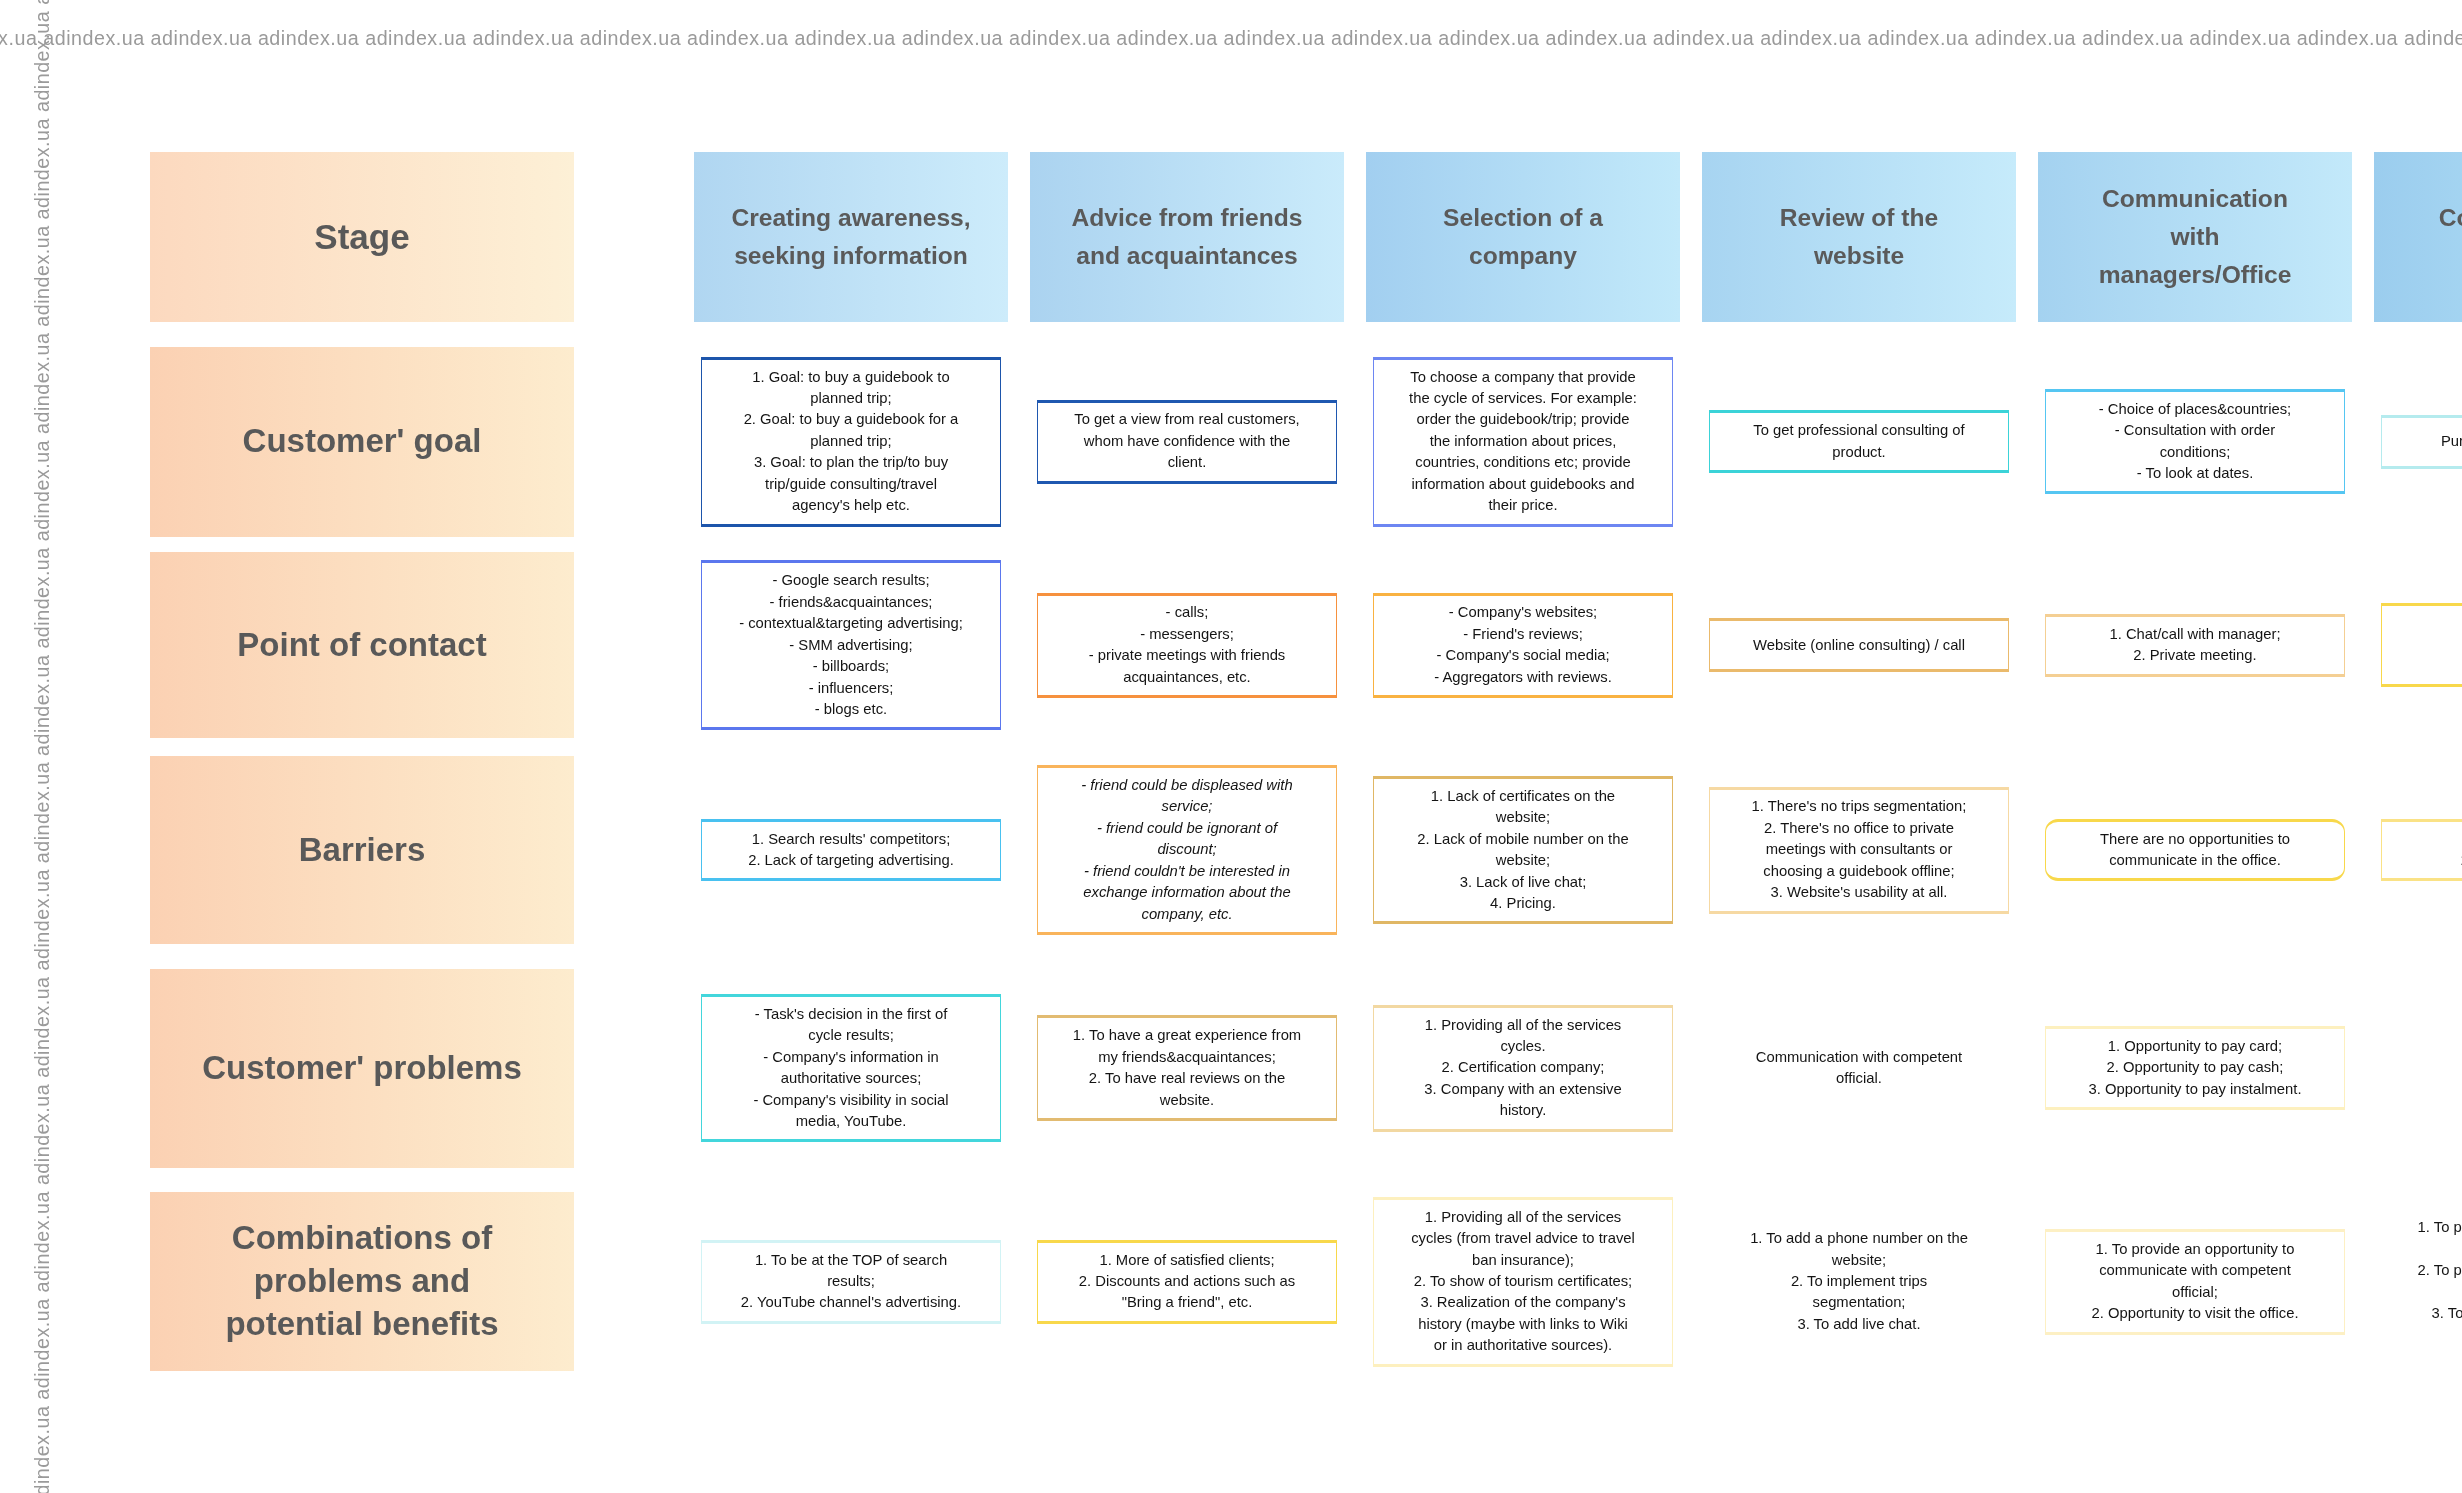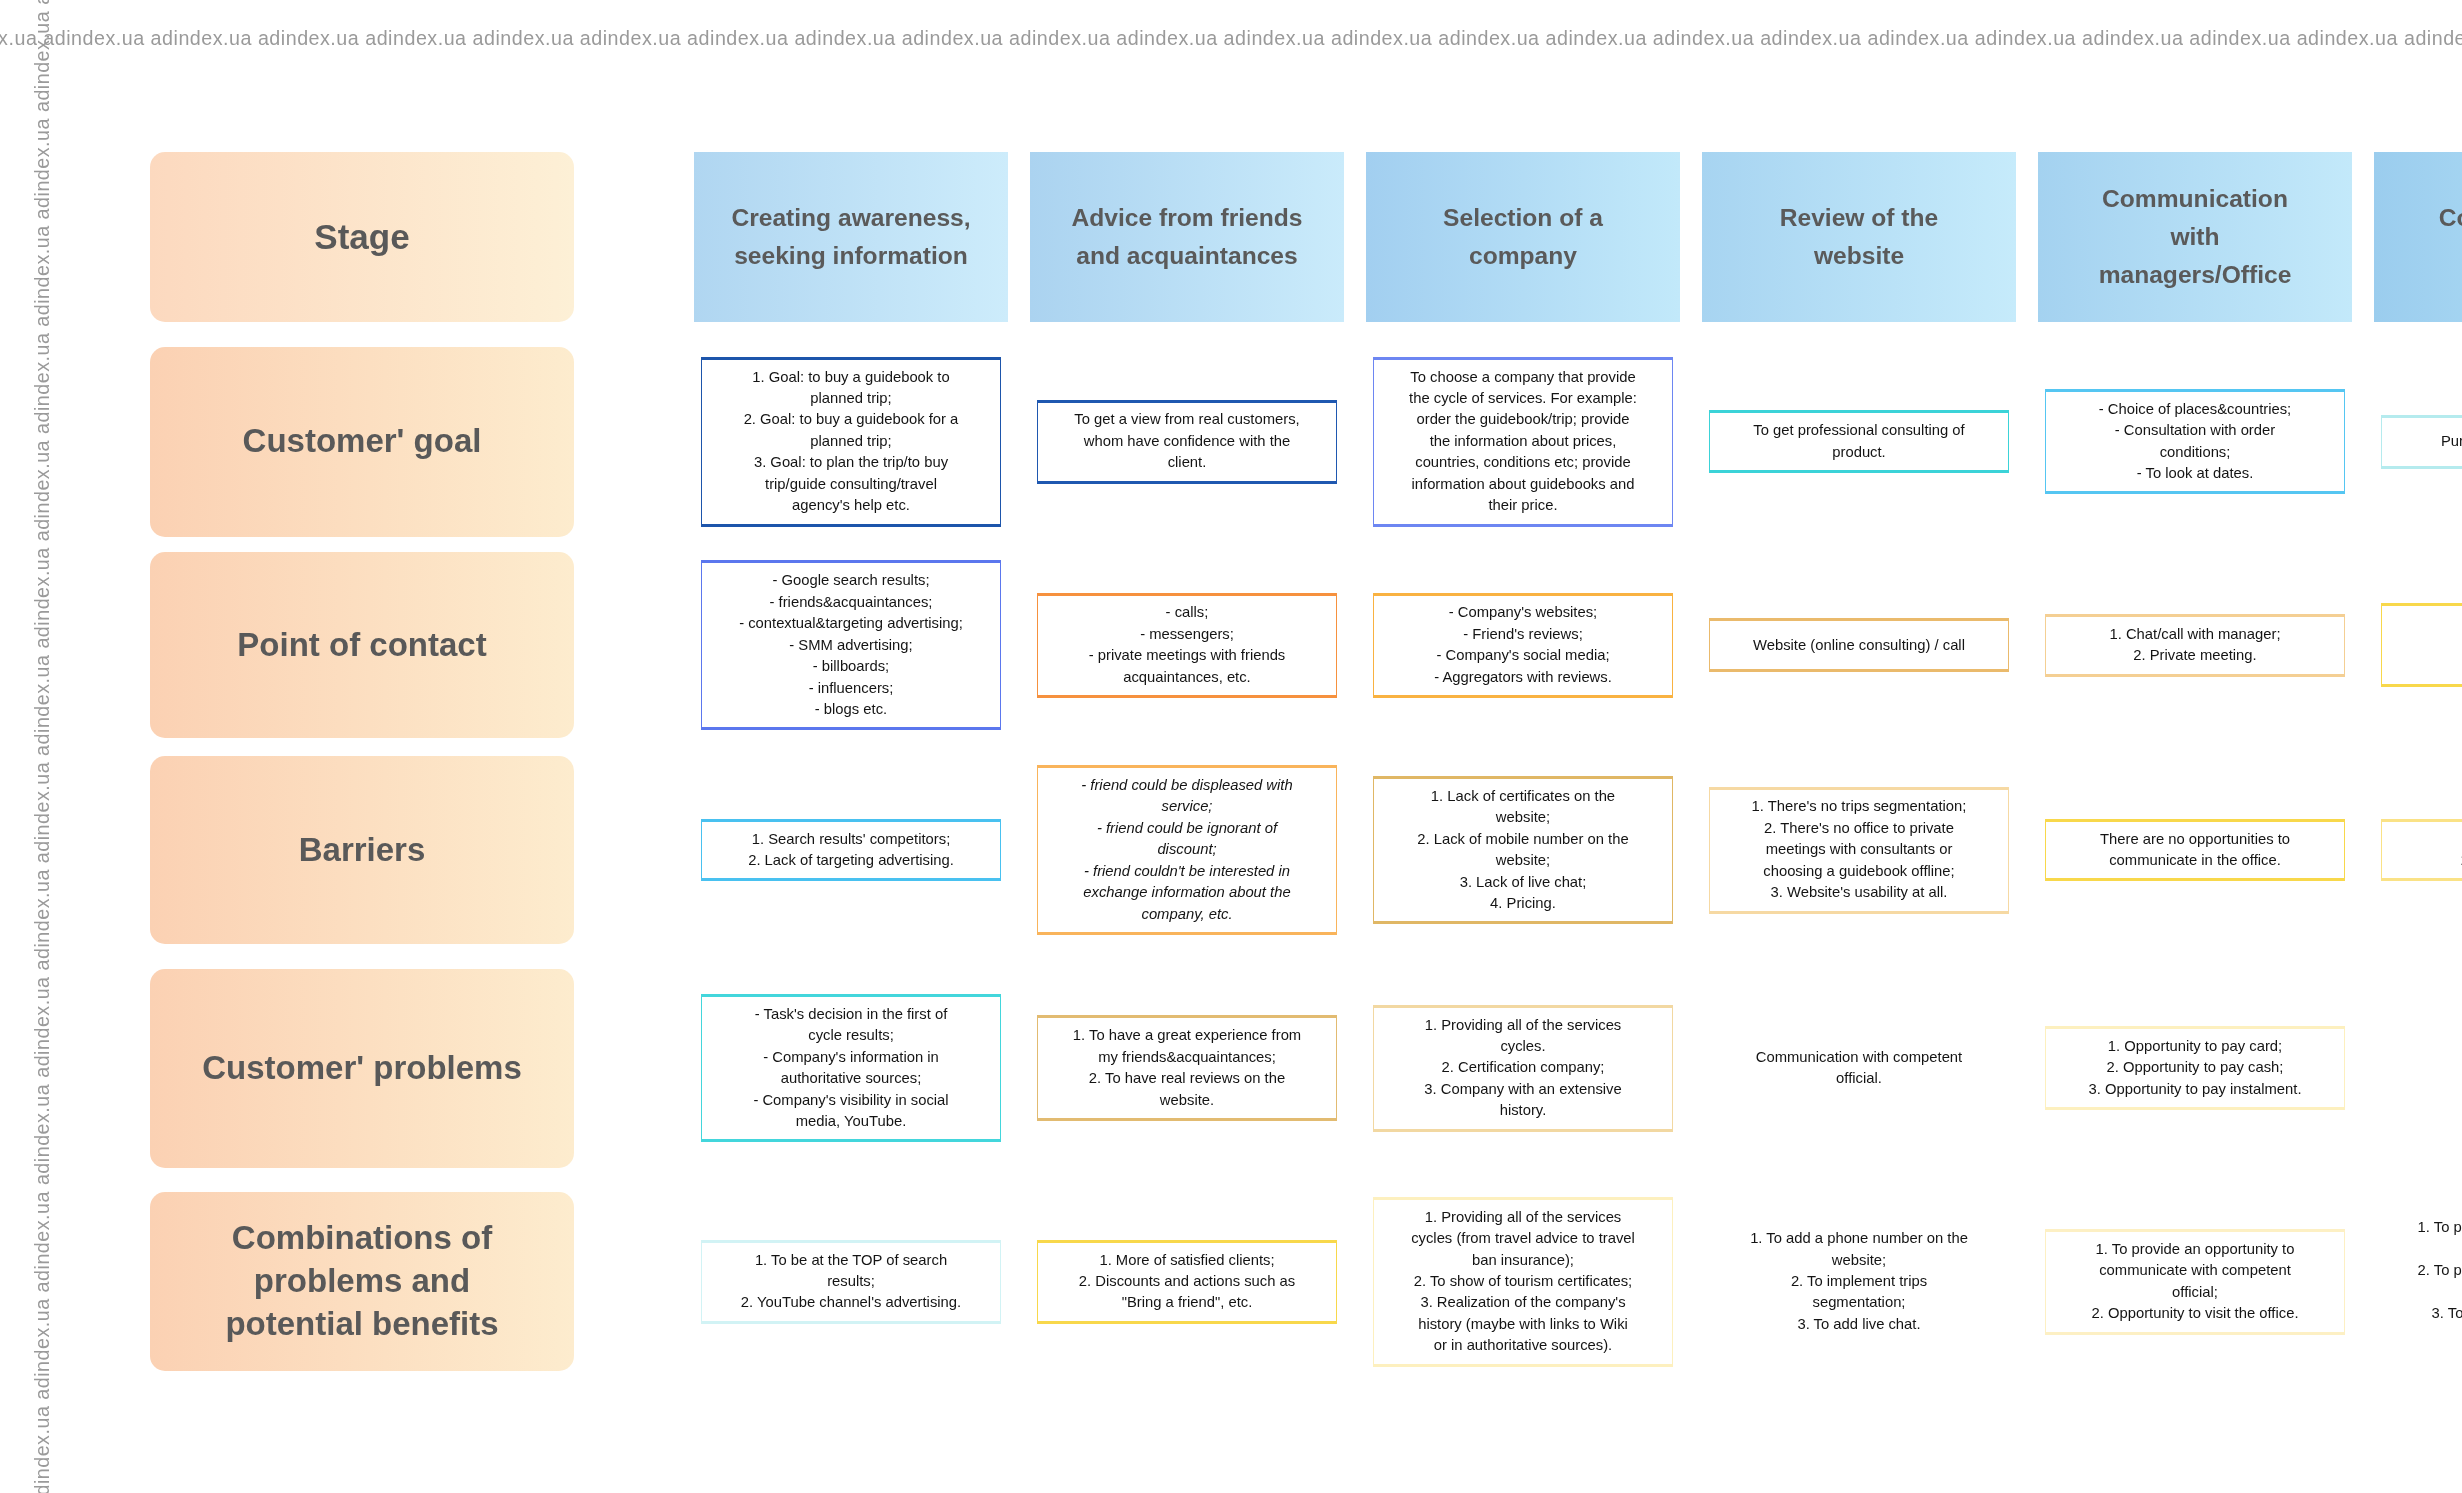--- a/index.html
+++ b/index.html
@@ -9,21 +9,21 @@
   
   .wm{position:absolute;color:#9a9a9a;font-size:19.7px;line-height:1;white-space:nowrap;letter-spacing:0.5px;}
   .wm-top{left:-64px;top:28.6px;width:3644px;overflow:hidden;}
   .wm-left{left:33px;top:1507px;width:1546px;overflow:hidden;transform-origin:0 0;transform:rotate(-90deg);}
 
   
   .board{position:absolute;left:150px;top:152px;}
   .row{display:flex;align-items:center;}
   .label-cell{flex:none;width:424px;margin-right:120px;height:100%;display:flex;align-items:center;justify-content:center;
               background:linear-gradient(90deg,#fbd1b3,#fdecce);color:#595959;font-weight:700;font-size:33px;
-              text-align:center;line-height:1.3;white-space:pre-line;border-radius:15px;}
+              text-align:center;line-height:1.3;white-space:pre-line;}
   .cell{flex:none;width:314px;margin-right:22px;height:100%;display:flex;align-items:center;justify-content:center;}
   .cell:last-child{margin-right:0;}
 
   .row-header{height:170px;}
   .row-goal{height:190px;margin-top:24.6px;}
   .row-contact{height:186px;margin-top:15.8px;}
   .row-barriers{height:188px;margin-top:17.7px;}
   .row-problems{height:199px;margin-top:24.6px;}
   .row-combos{height:179px;margin-top:24.6px;}
 
@@ -177,21 +177,21 @@
 4. Pricing.</div>
         </div>
       <div class="cell">
           <div class="note" style="border-color: rgb(246, 217, 163);">1. There's no trips segmentation;
 2. There's no office to private
 meetings with consultants or
 choosing a guidebook offline;
 3. Website's usability at all.</div>
         </div>
       <div class="cell">
-          <div class="note" style="border-color: rgb(248, 216, 75);">There are no opportunities to
+          <div class="note" style="border-color: rgb(248, 216, 75); border-radius: 13px;">There are no opportunities to
 communicate in the office.</div>
         </div>
       <div class="cell">
           <div class="note" style="border-color: rgb(250, 226, 134);">1) customer's doubt;
 2) lack of full amount.</div>
         </div>
 
     </div>
 
     <div class="row row-problems">

